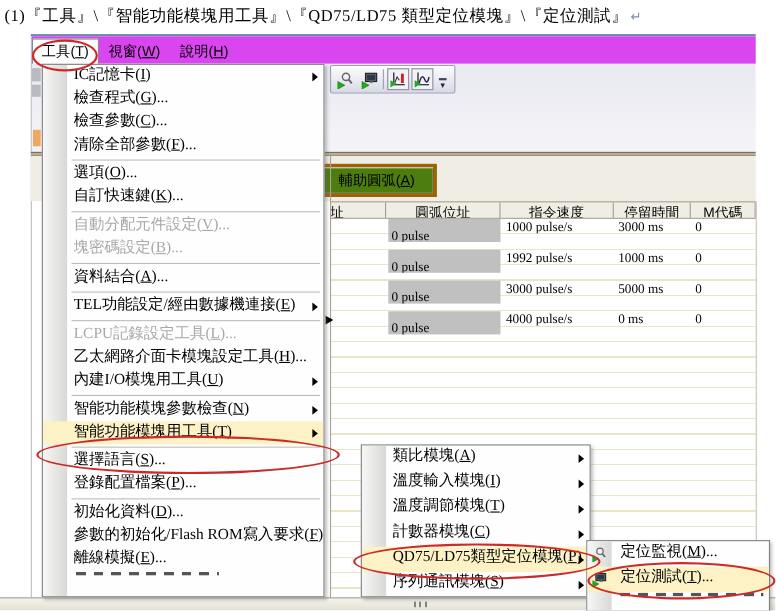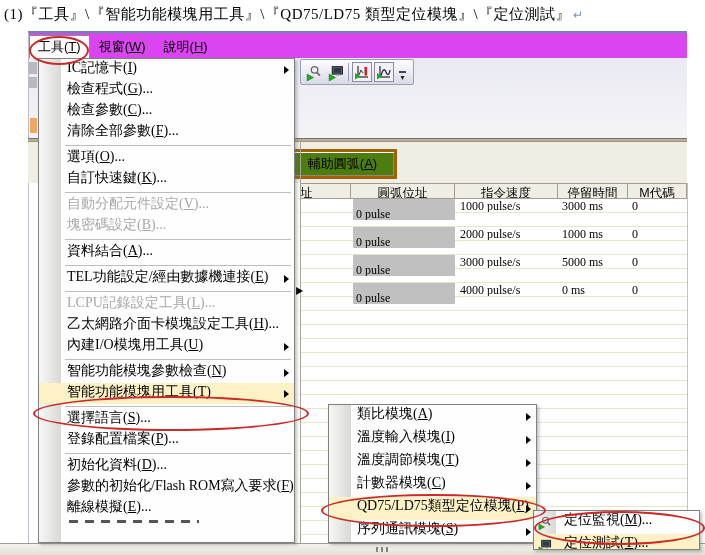--- a/index.html
+++ b/index.html
@@ -51,21 +51,21 @@
   #menu-qd75 .menu-item, #menu-intelligent .menu-item{height:23px;}
   .menu-item.disabled{color:#a8a8a8;}
   .menu-item.hl{background:#fcf2c5;}
   .menu-item .arr{position:absolute;right:5px;top:50%;margin-top:-4px;width:0;height:0;border-left:5px solid #000;border-top:4px solid transparent;border-bottom:4px solid transparent;}
   .menu-item .mi-icon{position:absolute;left:3px;top:50%;transform:translateY(-50%);width:16px;height:16px;}
   .menu-sep{height:5px;display:flex;align-items:center;padding-left:26px;}
   .menu-sep::after{content:"";flex:1;height:1px;background:#bdbdbd;margin-right:3px;}
   .clip-frag{height:3px;margin:1px 0 0 30px;width:130px;background:repeating-linear-gradient(90deg,#555 0 9px,transparent 9px 16px);}
   #menu-tools{left:38px;top:58px;width:257px;height:485px;}
   #menu-intelligent{left:328px;top:404px;width:209px;height:139px;}
-  #menu-qd75{left:533px;top:510px;width:167px;height:40px;}
+  #menu-qd75{left:533px;top:491px;width:167px;height:65px;}
   #menu-qd75 .menu-item{padding-left:30px;}
   
   .red-ellipse{position:absolute;border:2px solid #cc2a28;border-radius:50%;z-index:20;pointer-events:none;background:transparent;}
   #ellipse-tools{left:29px;top:36px;width:56px;height:25px;}
   #ellipse-intelligent{left:33px;top:396px;width:272px;height:31px;}
   #ellipse-qd75{left:321px;top:494px;width:221px;height:29px;}
   #ellipse-test{left:534px;top:511px;width:167px;height:30px;}
   u{text-decoration:underline;}
 </style>
 </head>
@@ -140,21 +140,21 @@
   </div>
 <div class="abs" id="tbody">
     <div class="trow" style="top: 0px;">
       <div class="cell arc">0 pulse</div>
       <div class="cell speed">1000 pulse/s</div>
       <div class="cell dwell">3000 ms</div>
       <div class="cell mcode">0</div>
     </div>
     <div class="trow" style="top: 28px;">
       <div class="cell arc">0 pulse</div>
-      <div class="cell speed">2000 pulse/s</div>
+      <div class="cell speed">1992 pulse/s</div>
       <div class="cell dwell">1000 ms</div>
       <div class="cell mcode">0</div>
     </div>
     <div class="trow" style="top: 56px;">
       <div class="cell arc">0 pulse</div>
       <div class="cell speed">3000 pulse/s</div>
       <div class="cell dwell">5000 ms</div>
       <div class="cell mcode">0</div>
     </div>
     <div class="trow" style="top: 84px;">

